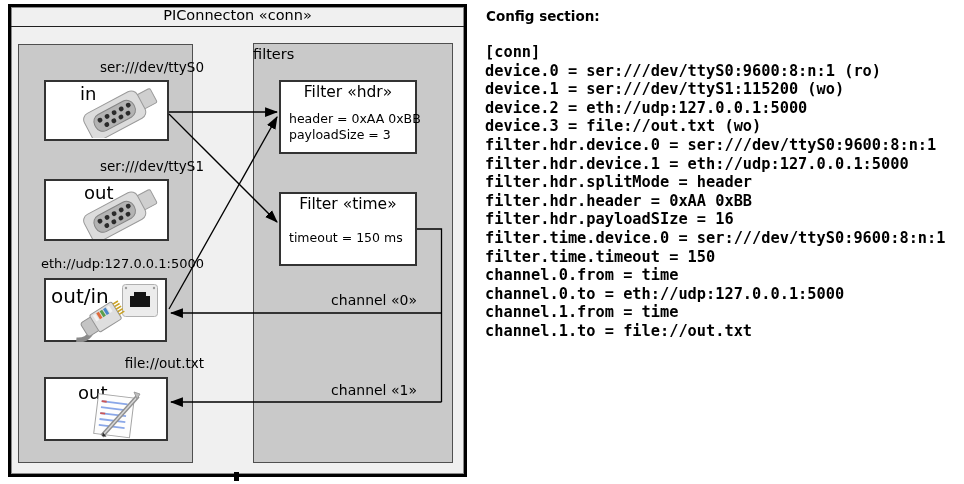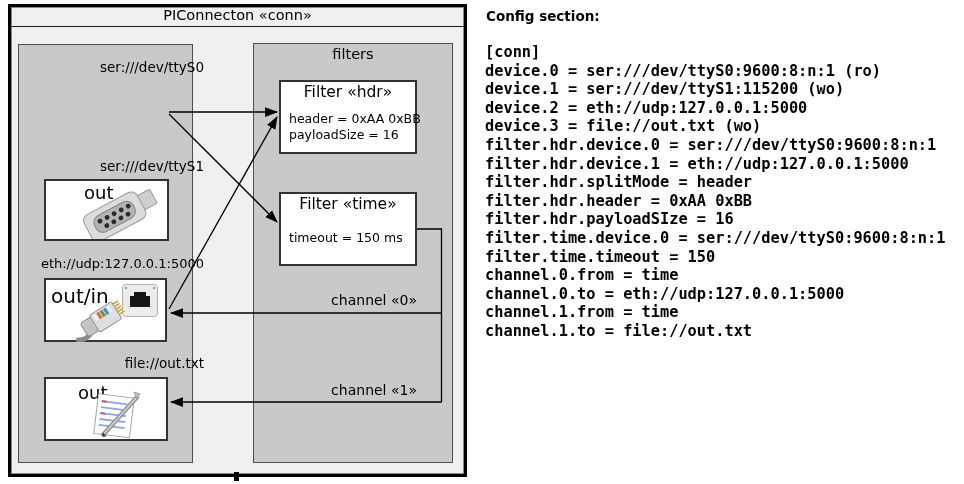--- a/index.html
+++ b/index.html
@@ -12,21 +12,21 @@
   .frame-hairline{position:absolute;inset:0;border:1px solid #8a8a8a;pointer-events:none;}
   .frame-title{position:absolute;left:8px;top:7px;width:459px;text-align:center;
                font-size:14.5px;}
   .frame-sep{position:absolute;left:11px;top:26px;width:453px;height:1px;background:#1f1f1f;}
   .bottom-tick{position:absolute;left:234px;top:472px;width:5px;height:9px;background:#000;}
 
   
   .panel{position:absolute;background:#c9c9c9;border:1px solid #4f4f4f;box-sizing:border-box;}
   #left-panel{left:18px;top:44px;width:175px;height:419px;}
   #filters-panel{left:253px;top:43px;width:200px;height:420px;}
-  #filters-title{position:absolute;left:253px;top:46px;width:200px;text-align:center;font-size:14.5px;}
+  #filters-title{position:absolute;left:253px;top:46px;width:200px;font-size:14.5px;}
 
   
   .dev-label{position:absolute;left:8px;width:196px;text-align:right;font-size:13.5px;white-space:nowrap;}
   #lab1{top:59px}#lab2{top:158px}#lab3{top:256px;font-size:13px}#lab4{top:355px}
   .dev-box{position:absolute;left:44px;width:125px;background:#fff;border:2px solid #333;
            box-sizing:border-box;}
   #box1{top:80px;height:61px}#box2{top:179px;height:62px}
   #box3{top:278px;width:123px;height:64px}#box4{top:377px;width:124px;height:64px}
   .dev-name{position:absolute;font-size:18px;}
   #name1{left:34px;top:1px}#name2{left:38px;top:1px}
@@ -71,20 +71,39 @@
 
   <div class="panel" id="left-panel"></div>
   <div class="panel" id="filters-panel"></div>
   <div id="filters-title">filters</div>
 
   <div class="dev-label" id="lab1">ser:///dev/ttyS0</div>
   <div class="dev-label" id="lab2">ser:///dev/ttyS1</div>
   <div class="dev-label" id="lab3">eth://udp:127.0.0.1:5000</div>
   <div class="dev-label" id="lab4">file://out.txt</div>
 
+  <div class="dev-box" id="box1">
+    <span class="dev-name" id="name1">in</span>
+    <svg class="dev-icon" style="left:28px;top:6px" width="92" height="50" viewBox="0 0 92 50">
+      <g transform="rotate(-28 46 25)">
+        <rect x="64" y="17" width="20" height="16" rx="2" fill="#cfcfcf" stroke="#9a9a9a"></rect>
+        <rect x="10" y="10" width="60" height="30" rx="7" fill="#dcdcdc" stroke="#9a9a9a"></rect>
+        <rect x="18" y="16" width="44" height="18" rx="8" fill="#b3b3b3" stroke="#858585"></rect>
+        <circle cx="25" cy="22" r="2.4" fill="#2a2a2a"></circle>
+          <circle cx="33" cy="22" r="2.4" fill="#2a2a2a"></circle>
+        <circle cx="41" cy="22" r="2.4" fill="#2a2a2a"></circle>
+          <circle cx="49" cy="22" r="2.4" fill="#2a2a2a"></circle>
+        <circle cx="57" cy="22" r="2.4" fill="#2a2a2a"></circle>
+        <circle cx="29" cy="29" r="2.4" fill="#2a2a2a"></circle>
+          <circle cx="37" cy="29" r="2.4" fill="#2a2a2a"></circle>
+        <circle cx="45" cy="29" r="2.4" fill="#2a2a2a"></circle>
+          <circle cx="53" cy="29" r="2.4" fill="#2a2a2a"></circle>
+      </g>
+    </svg>
+  </div>
 
   <div class="dev-box" id="box2">
     <span class="dev-name" id="name2">out</span>
     <svg class="dev-icon" style="left:28px;top:8px" width="92" height="50" viewBox="0 0 92 50">
       <g transform="rotate(-28 46 25)">
         <rect x="64" y="17" width="20" height="16" rx="2" fill="#cfcfcf" stroke="#9a9a9a"></rect>
         <rect x="10" y="10" width="60" height="30" rx="7" fill="#dcdcdc" stroke="#9a9a9a"></rect>
         <rect x="18" y="16" width="44" height="18" rx="8" fill="#b3b3b3" stroke="#858585"></rect>
         <circle cx="25" cy="22" r="2.4" fill="#2a2a2a"></circle>
           <circle cx="33" cy="22" r="2.4" fill="#2a2a2a"></circle>
@@ -136,21 +155,21 @@
         <path d="M12 48 l4.5 0.8 -3.5 -4.2 z" fill="#2f2f2f"></path>
         <path d="M44 4 l6 2 -3 5 z" fill="#bfbfbf" stroke="#8f8f8f" stroke-width="0.8"></path>
       </g>
     </svg>
   </div>
 
   <div class="filter-box" id="fhdr">
     <div class="filter-title">Filter «hdr»</div>
     <div class="filter-attr">
       <div>header = 0xAA 0xBB</div>
-      <div>payloadSize = 16</div>
+      <div>payloadSize = 3</div>
     </div>
   </div>
   <div class="filter-box" id="ftime">
     <div class="filter-title">Filter «time»</div>
     <div class="filter-attr">
       <div>timeout = 150 ms</div>
     </div>
   </div>
 
   <div class="chan-label" id="chan0">channel «0»</div>

